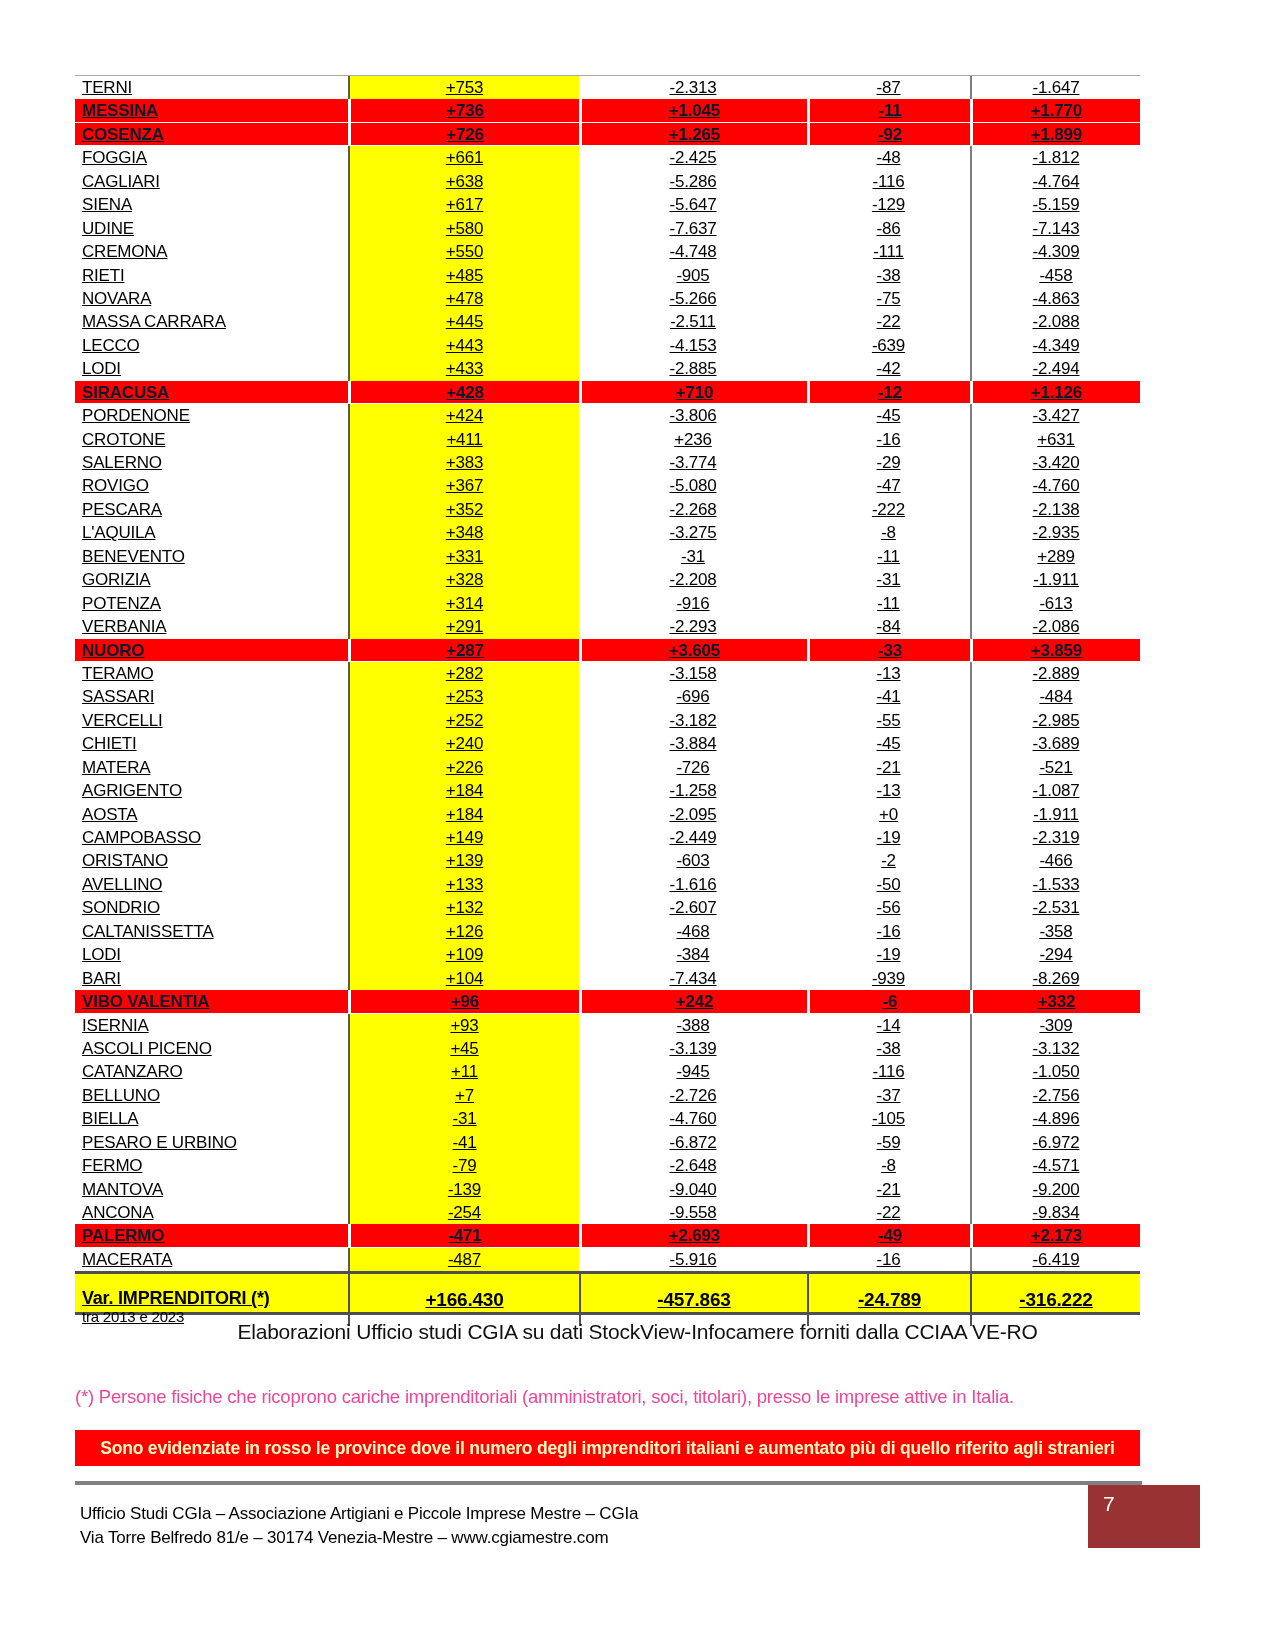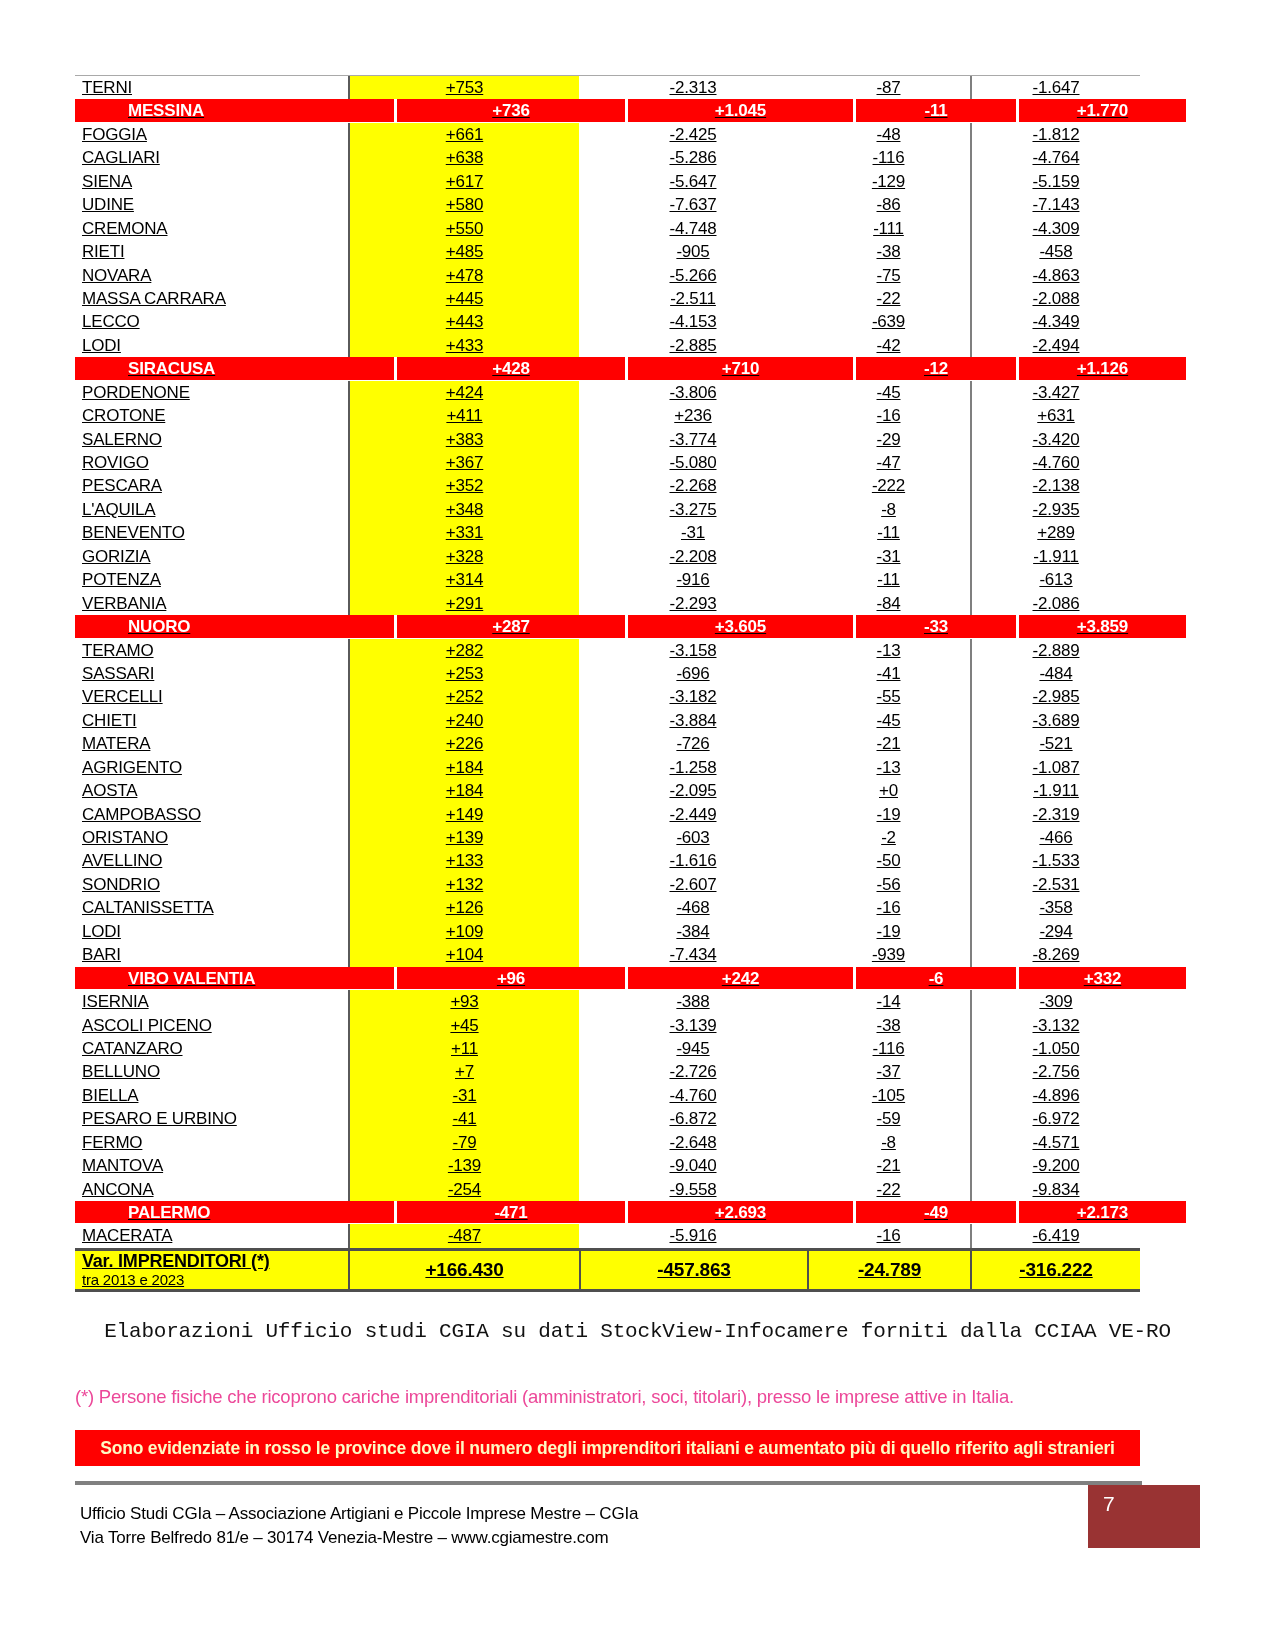--- a/index.html
+++ b/index.html
@@ -14,38 +14,38 @@
   .row{
     display:grid;grid-template-columns:273px 231px 228px 163px 170px;
     height:23.45px;box-sizing:border-box;
     font-size:17px;line-height:23.45px;letter-spacing:-0.2px;
   }
   .row span{box-sizing:border-box;overflow:hidden;white-space:nowrap;}
   .c-name{text-align:left;padding-left:7px;}
   .c-num{text-align:center;}
   .row .c1{background:#ffff00;border-left:2px solid #5a5a5a;}
   .row .c4{border-left:2px solid #7f7f7f;}
-  .row.red{background:#ff0000;color:#ffffff;font-weight:bold;border-bottom:1px solid #ffffff;padding-left:46px;}
+  .row.red{background:#ff0000;color:#0f172a;font-weight:bold;border-bottom:1px solid #ffffff;}
   .row.red span{background:#ff0000;}
   .row.red .c1,.row.red .c2,.row.red .c3,.row.red .c4{border-left:3px solid #ffffff;}
   
   .totals{
     display:grid;grid-template-columns:273px 231px 228px 163px 170px;
     height:44px;box-sizing:border-box;background:#ffff00;
     border-top:3px solid #4f4f4f;border-bottom:3px solid #4f4f4f;
   }
   .totals>div{box-sizing:border-box;display:flex;align-items:center;justify-content:center;
     font-weight:bold;font-size:19px;letter-spacing:-0.2px;}
   .totals .t-label{flex-direction:column;align-items:flex-start;justify-content:center;padding-left:7px;}
-  .totals .t-l1{font-size:18px;font-weight:bold;line-height:20px;}
+  .totals .t-l1{font-size:18px;font-weight:bold;line-height:20px;margin-top:14px;}
   .totals .t-l2{font-size:15px;font-weight:normal;line-height:18px;}
   .totals .t-v{border-left:2px solid #4f4f4f;}
   
   .caption{position:absolute;left:0;top:1320px;width:1275px;text-align:center;
-    font-size:21px;letter-spacing:-0.2px;color:#111;font-family:Liberation Mono, monospace;}
+    font-size:21px;letter-spacing:-0.2px;color:#111;}
   .footnote{position:absolute;left:75px;top:1386px;width:1100px;
     font-size:18.5px;letter-spacing:-0.2px;color:#ec4899;}
   .banner{position:absolute;left:75px;top:1430px;width:1065px;height:36px;box-sizing:border-box;
     background:#ff0000;color:#fef9c3;font-weight:bold;font-size:17.5px;
     display:flex;align-items:center;justify-content:center;letter-spacing:-0.2px;}
   .rule{position:absolute;left:75px;top:1481px;width:1067px;height:4px;background:#808080;}
   .footer{position:absolute;left:80px;top:1502px;font-size:17px;line-height:24px;
     letter-spacing:-0.2px;color:#000000;}
   .pagebox{position:absolute;left:1088px;top:1485px;width:112px;height:63px;
     box-sizing:border-box;background:#993333;color:#ffffff;font-size:21px;
@@ -65,20 +65,27 @@
     <span class="c-num c3">-87</span>
     <span class="c-num c4">-1.647</span>
   </div>
         <div class="row red">
     <span class="c-name c0">MESSINA</span>
     <span class="c-num c1">+736</span>
     <span class="c-num c2">+1.045</span>
     <span class="c-num c3">-11</span>
     <span class="c-num c4">+1.770</span>
   </div>
+        <div class="row red">
+    <span class="c-name c0">COSENZA</span>
+    <span class="c-num c1">+726</span>
+    <span class="c-num c2">+1.265</span>
+    <span class="c-num c3">-92</span>
+    <span class="c-num c4">+1.899</span>
+  </div>
         <div class="row">
     <span class="c-name c0">FOGGIA</span>
     <span class="c-num c1">+661</span>
     <span class="c-num c2">-2.425</span>
     <span class="c-num c3">-48</span>
     <span class="c-num c4">-1.812</span>
   </div>
         <div class="row">
     <span class="c-name c0">CAGLIARI</span>
     <span class="c-num c1">+638</span>

